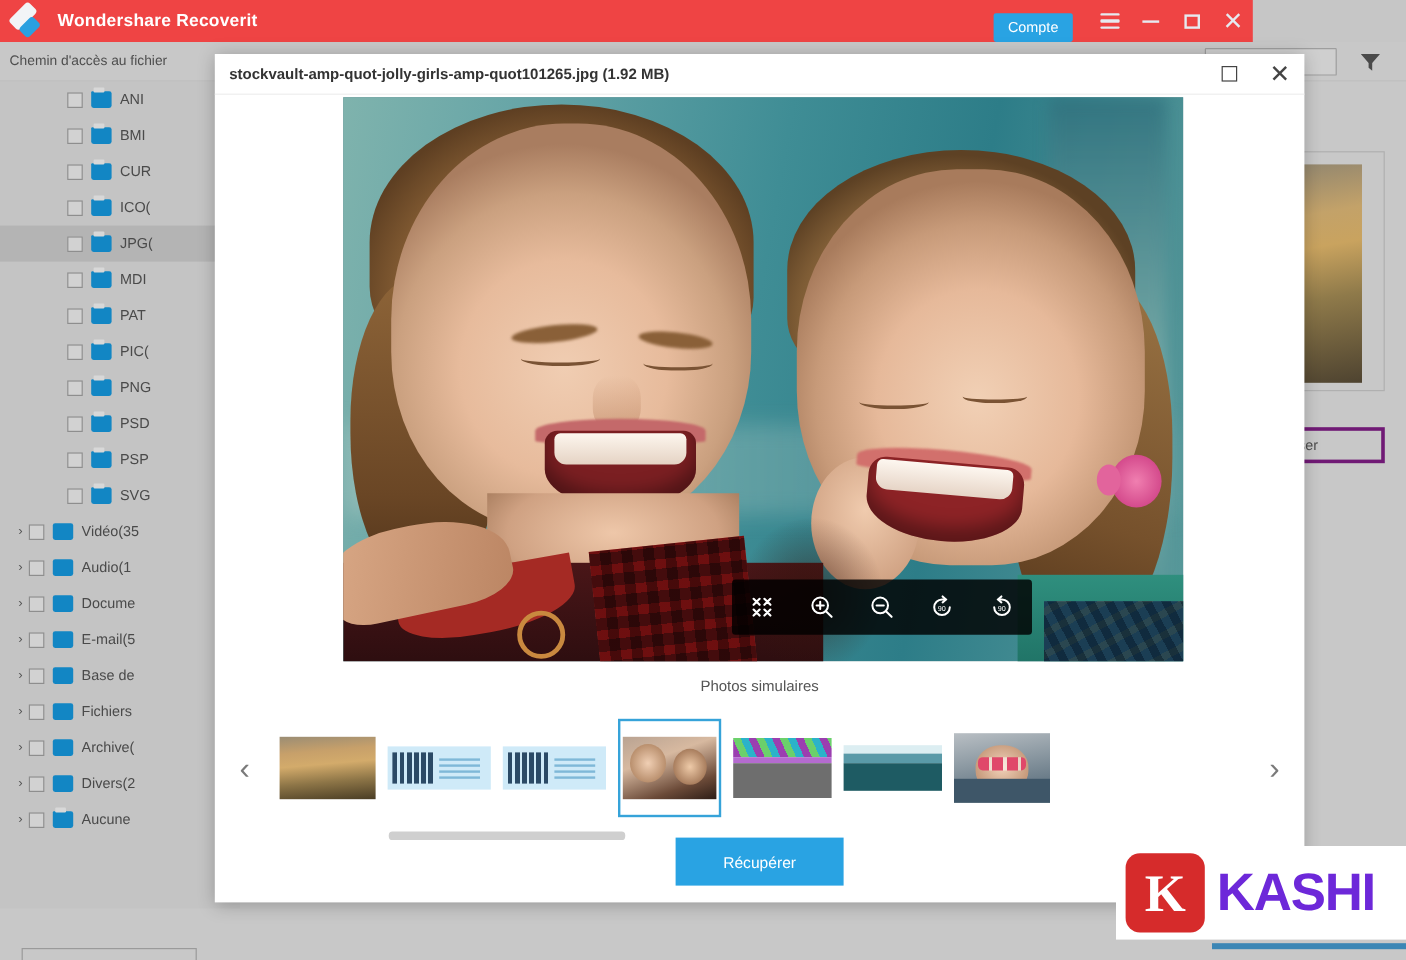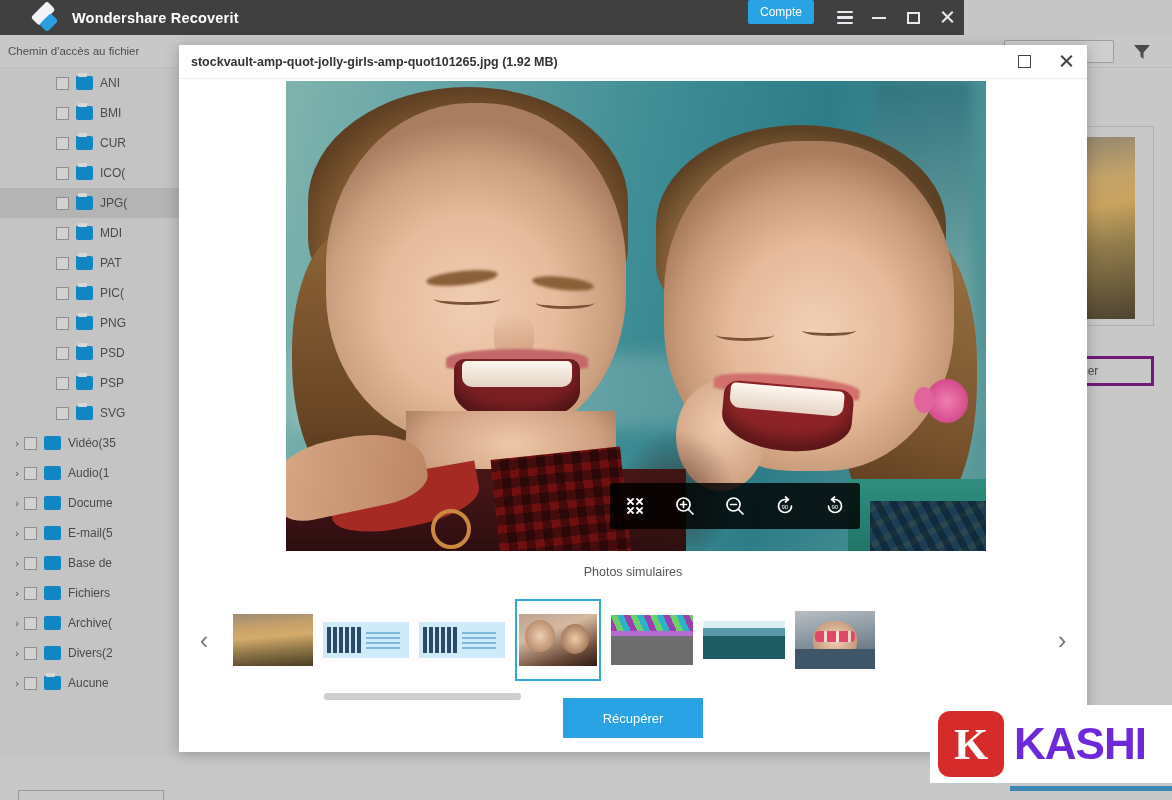--- a/index.html
+++ b/index.html
@@ -6,40 +6,40 @@
   html, body {
     width: 1172px; height: 800px;
     font-family: "Liberation Sans", sans-serif;
     overflow: hidden;
     background: #c6c6c6;
   }
   #app { position: relative; width: 1172px; height: 800px; }
 
   
   .titlebar {
-    position: absolute; left: 0; top: 0; width: 964px; height: 35px;
-    background: #404040; display: flex; align-items: center; padding-left: 24px;
+    position: absolute; left: 0; top: 0; width: 1044px; height: 35px;
+    background: #ef4444; display: flex; align-items: center;
   }
   .logo-mark {
     width: 26px; height: 26px; margin-left: 10px; position: relative;
     transform: rotate(45deg);
   }
   .logo-mark .sq1 {
     position: absolute; left: 1px; top: 1px; width: 12px; height: 23px;
     background: #f2f4f7; border-radius: 3px;
   }
   .logo-mark .sq2 {
     position: absolute; left: 12px; top: 7px; width: 11px; height: 16px;
     background: #2aa0e0; border-radius: 3px;
   }
   .app-title {
     color: #fff; font-size: 14.5px; font-weight: bold; margin-left: 12px;
     letter-spacing: .2px;
   }
-  .tb-right { margin-left: auto; display: flex; align-items: flex-start; height: 35px; }
+  .tb-right { margin-left: auto; display: flex; align-items: flex-end; height: 35px; }
   .account-btn {
     background: #29a3e3; color: #fff; font-size: 12px; border: none;
     padding: 5px 12px; border-radius: 2px; margin-right: 14px; cursor: pointer;
     font-family: "Liberation Sans", sans-serif;
   }
   .tb-icon {
     width: 34px; height: 35px; display: flex; align-items: center;
     justify-content: center; color: #e6eaf0; cursor: pointer;
   }
   .hamb { width: 16px; }

